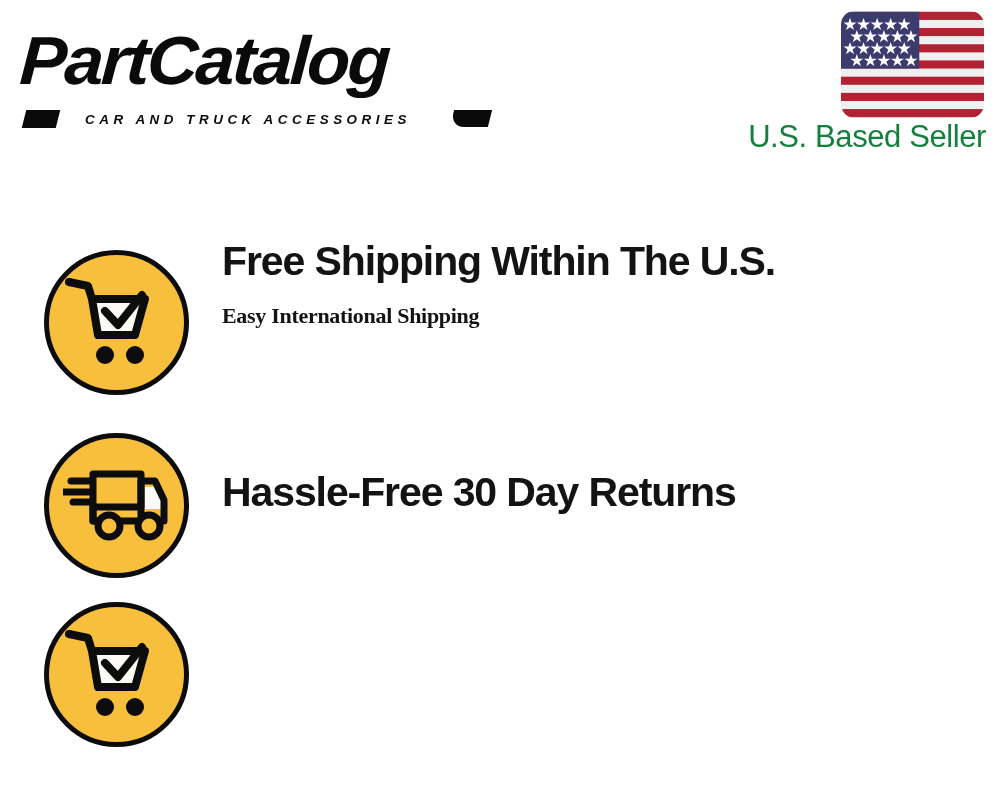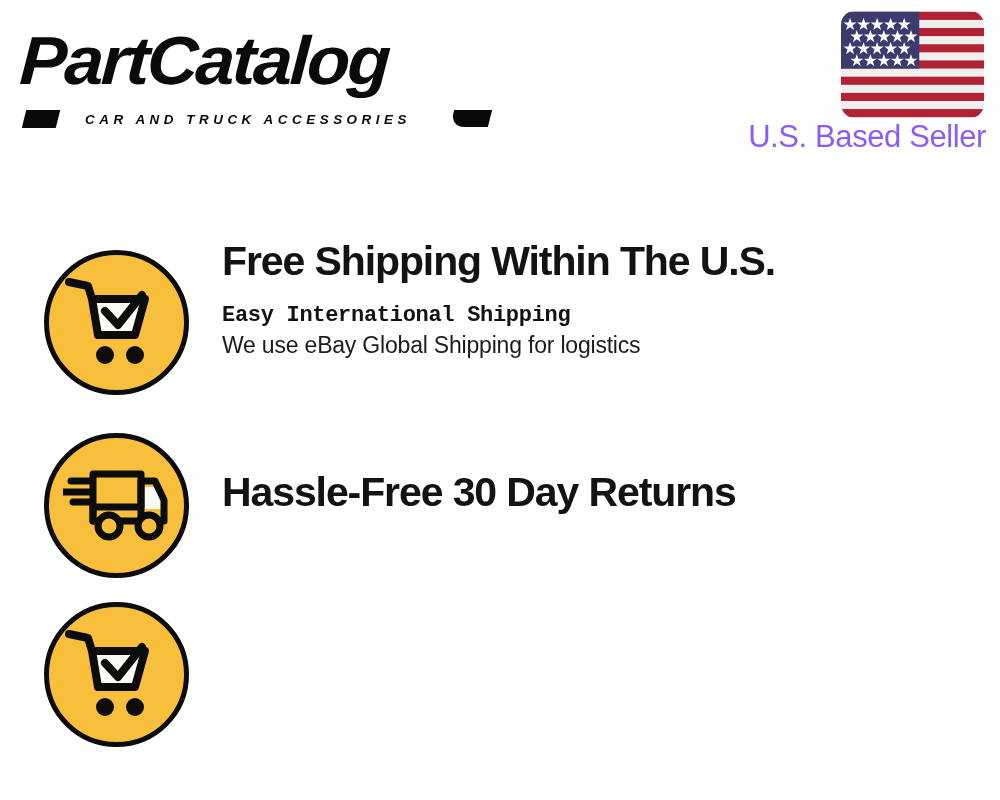--- a/index.html
+++ b/index.html
@@ -99,21 +99,21 @@
   .seller-note {
     position: absolute;
     left: 726px;
     top: 119px;
     width: 260px;
     text-align: right;
     font-family: "Liberation Sans", sans-serif;
     font-size: 31px;
     font-weight: 400;
     letter-spacing: -0.4px;
-    color: #8b5cf6;
+    color: #15803d;
     white-space: nowrap;
   }
 
   
   .features {
     position: absolute;
     top: 240px;
     left: 0;
     width: 1000px;
   }
@@ -166,21 +166,21 @@
     font-family: "Liberation Sans", sans-serif;
     font-weight: 400;
     font-size: 23px;
     letter-spacing: -0.2px;
     line-height: 1.15;
     color: #1c1c1c;
     white-space: nowrap;
   }
   .feature-sub2-bold {
     margin-top: 20px;
-    font-family: Liberation Mono, monospace;
+    font-family: Liberation Serif, serif;
     font-weight: 700;
     font-size: 22px;
     letter-spacing: -0.3px;
     line-height: 1.15;
     color: #131313;
     white-space: nowrap;
   }
   .feature-sub3 {
     margin-top: 4px;
     font-family: "Liberation Sans", sans-serif;
@@ -262,21 +262,20 @@
         <polygon points="27,23 77,23 68,59 36,59" fill="#FBFAF4"></polygon>
         <path d="M4 7 L23 11 L27 24 L80 24 L70 60 L33 60 L27 24" fill="none" stroke="#0c0c0c" stroke-width="8" stroke-linecap="round" stroke-linejoin="round"></path>
         <path d="M40 36 L53 50 L77 20" fill="none" stroke="#0c0c0c" stroke-width="8" stroke-linecap="round" stroke-linejoin="round"></path>
         <circle cx="40" cy="80" r="9" fill="#0c0c0c"></circle>
         <circle cx="70" cy="80" r="9" fill="#0c0c0c"></circle>
       </svg>
     </div>
     <div class="feature-text">
       <div class="feature-title">Free Shipping Within The U.S.</div>
       <div class="feature-sub2-bold">Easy International Shipping</div>
-      <div class="feature-sub3">We use eBay Global Shipping for logistics</div>
     </div>
   </div>
 
   <div class="feature-row row-1">
     <div class="icon-badge">
       <svg width="108" height="74" viewBox="0 0 108 74" xmlns="http://www.w3.org/2000/svg" aria-hidden="true">
         <path d="M78 18 L92 18 L99 34 L99 40 L78 40 Z" fill="#FBFAF4"></path>
         <rect x="30" y="5" width="48" height="33" fill="none" stroke="#0c0c0c" stroke-width="7" stroke-linejoin="round"></rect>
         <path d="M78 12 L92 12 L101 31 L101 52 L78 52 Z" fill="none" stroke="#0c0c0c" stroke-width="7" stroke-linejoin="round"></path>
         <path d="M30 38 L30 52 L78 52" fill="none" stroke="#0c0c0c" stroke-width="7" stroke-linejoin="round"></path>

